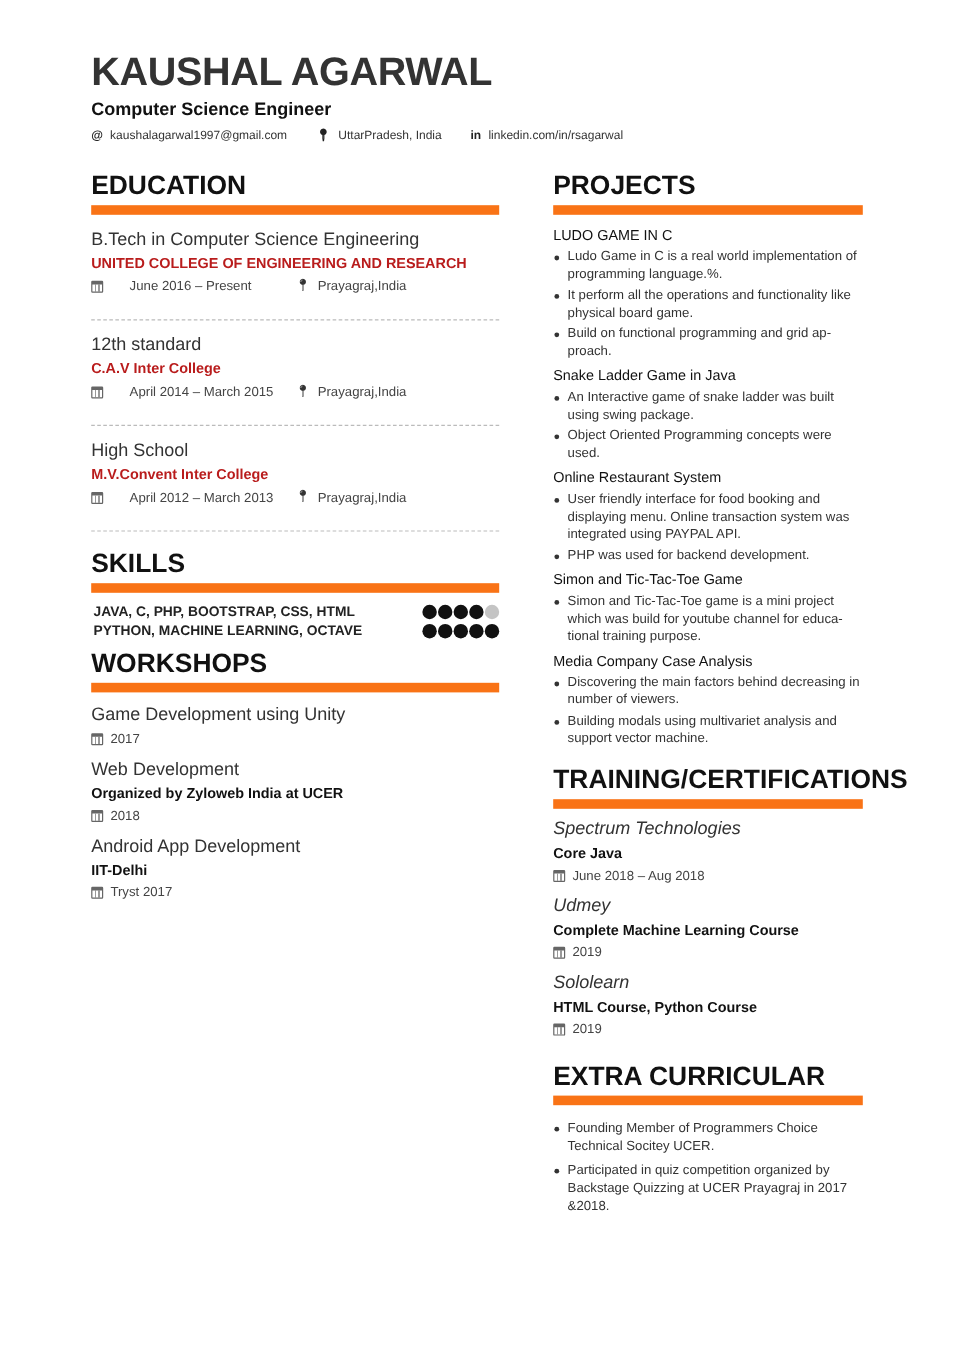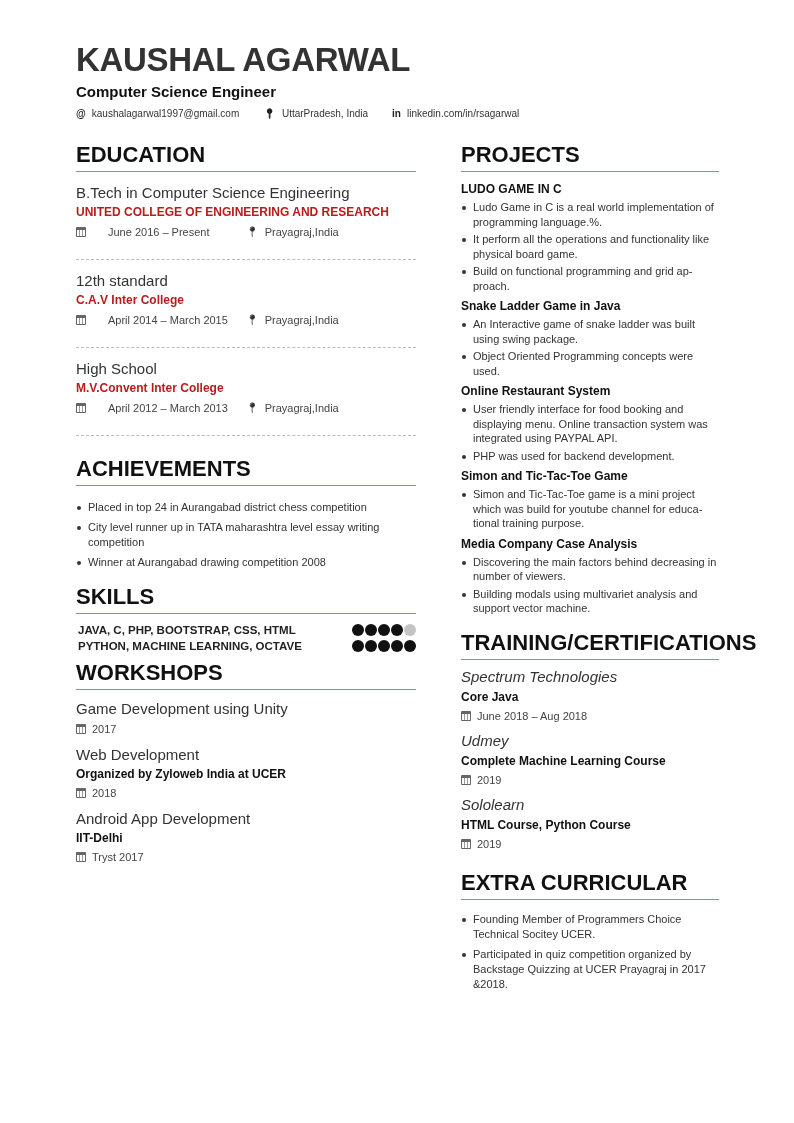--- a/index.html
+++ b/index.html
@@ -19,21 +19,21 @@
     .contacts { display: flex; gap: 24px; margin-top: 5px; font-size: 10px; color: #333; line-height: 14px; }
     .contact { display: flex; align-items: center; gap: 6px; }
     .contact .ic { font-size: 10px; font-weight: bold; color: #222; }
 
     .col { position: absolute; top: 140px; }
     .col-left { left: 76px; width: 340px; }
     .col-right { left: 461px; width: 258px; }
 
     .sec-title {
       font-size: 22px; font-weight: bold; color: #111; line-height: 30px;
-      padding-bottom: 1px; border-bottom: 1px solid #f97316; white-space: nowrap;
+      padding-bottom: 1px; border-bottom: 8px solid #f97316; white-space: nowrap;
     }
     .col-right .sec-title.wide { width: 258px; overflow: visible; }
 
     .edu-item { padding-top: 10px; padding-bottom: 18px; border-bottom: 1px dashed #bbb; }
     .edu-item + .edu-item { padding-top: 10px; }
     .deg { font-size: 15px; color: #333; line-height: 21px; }
     .inst { font-size: 12px; font-weight: bold; color: #b91c1c; line-height: 18px; }
     .meta { display: flex; font-size: 11px; color: #444; line-height: 18px; margin-top: 2px; }
     .meta .date { width: 170px; display: flex; align-items: center; gap: 22px; }
     .meta .loc { display: flex; align-items: center; gap: 6px; }
@@ -59,21 +59,21 @@
     .skill-name { font-size: 11.5px; font-weight: bold; color: #222; padding-left: 2px; }
     .dots { display: flex; gap: 1px; }
     .dot { width: 12px; height: 12px; border-radius: 50%; background: #111; }
     .dot.off { background: #c4c4c4; }
 
     .ws-item { margin-top: 6px; }
     .ws-title { font-size: 15px; color: #333; line-height: 20px; }
     .ws-org { font-size: 12px; font-weight: bold; color: #111; line-height: 18px; }
     .ws-date { font-size: 11px; color: #444; line-height: 20px; display: flex; align-items: center; gap: 6px; }
 
-    .proj-title { font-size: 12px; font-weight: bold; color: #111; line-height: 16px; margin-top: 5px; }
+    .proj-title { font-size: 12px; font-weight: normal; color: #111; line-height: 16px; margin-top: 5px; }
     .proj-title.first { margin-top: 9px; }
     .proj ul.bul { margin-top: 3px; }
     .proj ul.bul li { margin-bottom: 3px; line-height: 14.5px; }
 
     .tr-item { margin-top: 4px; }
     .tr-item .ws-title { line-height: 22px; font-style: italic; }
   </style>
 </head>
 <body>
 
@@ -140,28 +140,20 @@
             <span>April 2012 – March 2013</span>
           </span>
         <span class="loc">
             <span class="pin">📍︎</span>
             <span>Prayagraj,India</span>
           </span>
       </div>
     </div>
   </section>
 
-  <section style="margin-top:18px;">
-    <div class="sec-title">ACHIEVEMENTS</div>
-    <ul class="bul" style="margin-top:14px;">
-      <li>Placed in top 24 in Aurangabad district chess competition</li>
-      <li>City level runner up in TATA maharashtra level essay writing competition</li>
-      <li>Winner at Aurangabad drawing competition 2008</li>
-    </ul>
-  </section>
 
   <section style="margin-top:12px;">
     <div class="sec-title">SKILLS</div>
     <div class="skills">
       <div class="skill-row">
         <span class="skill-name">JAVA, C, PHP, BOOTSTRAP, CSS, HTML</span>
         <span class="dots">
           <span class="dot"></span>
           <span class="dot"></span>
           <span class="dot"></span>

